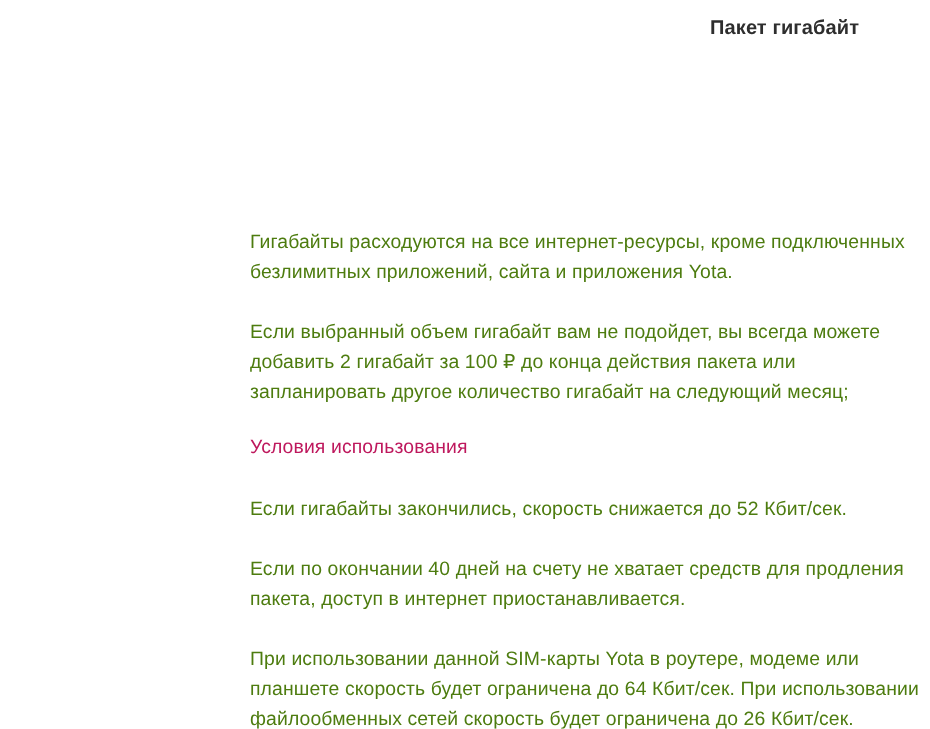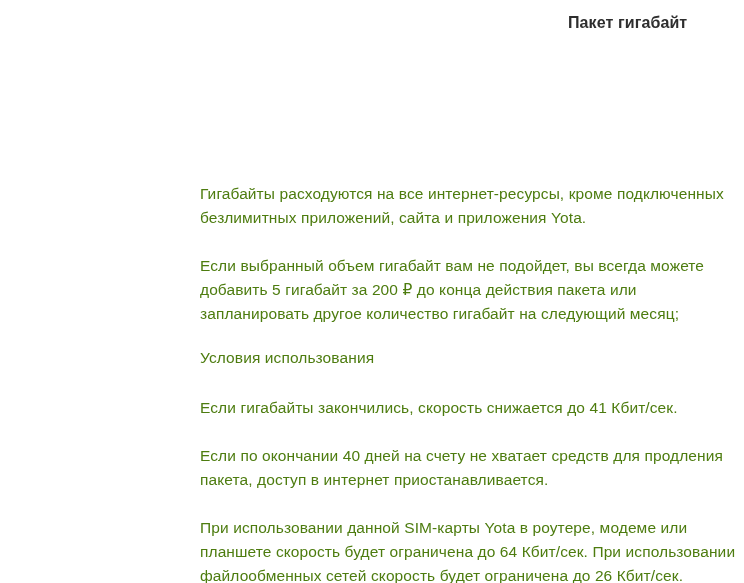--- a/index.html
+++ b/index.html
@@ -44,21 +44,21 @@
 
   .content-col p {
     font-size: 15.5px;
     line-height: 24px;
     color: #4d7c0f;
     margin-bottom: 24px;
     letter-spacing: 0.1px;
   }
 
   .content-col p.muted {
-    color: #4d7c0f;
+    color: #be185d;
     margin-top: -4px;
     margin-bottom: 26px;
   }
 
   .content-col p:last-child {
     margin-bottom: 0;
   }
 </style>
 </head>
 <body>
@@ -66,26 +66,26 @@
 <div class="page">
   <div class="section-row">
 
     <div class="label-col">
       <h3>Пакет гигабайт</h3>
     </div>
 
     <div class="content-col">
       <p>Гигабайты расходуются на все интернет-ресурсы, кроме подключенных безлимитных приложений, сайта и приложения Yota.</p>
 
-      <p>Если выбранный объем гигабайт вам не подойдет, вы всегда можете добавить 5 гигабайт за 200 ₽ до конца действия пакета или запланировать другое количество гигабайт на следующий месяц;</p>
+      <p>Если выбранный объем гигабайт вам не подойдет, вы всегда можете добавить 2 гигабайт за 100 ₽ до конца действия пакета или запланировать другое количество гигабайт на следующий месяц;</p>
 
       <p class="muted">Условия использования</p>
 
 
-      <p>Если гигабайты закончились, скорость снижается до 41 Кбит/сек.</p>
+      <p>Если гигабайты закончились, скорость снижается до 52 Кбит/сек.</p>
 
       <p>Если по окончании 40 дней на счету не хватает средств для продления пакета, доступ в интернет приостанавливается.</p>
 
       <p>При использовании данной SIM-карты Yota в роутере, модеме или планшете скорость будет ограничена до 64 Кбит/сек. При использовании файлообменных сетей скорость будет ограничена до 26 Кбит/сек.</p>
 
     </div>
 
   </div>
 </div>
 

